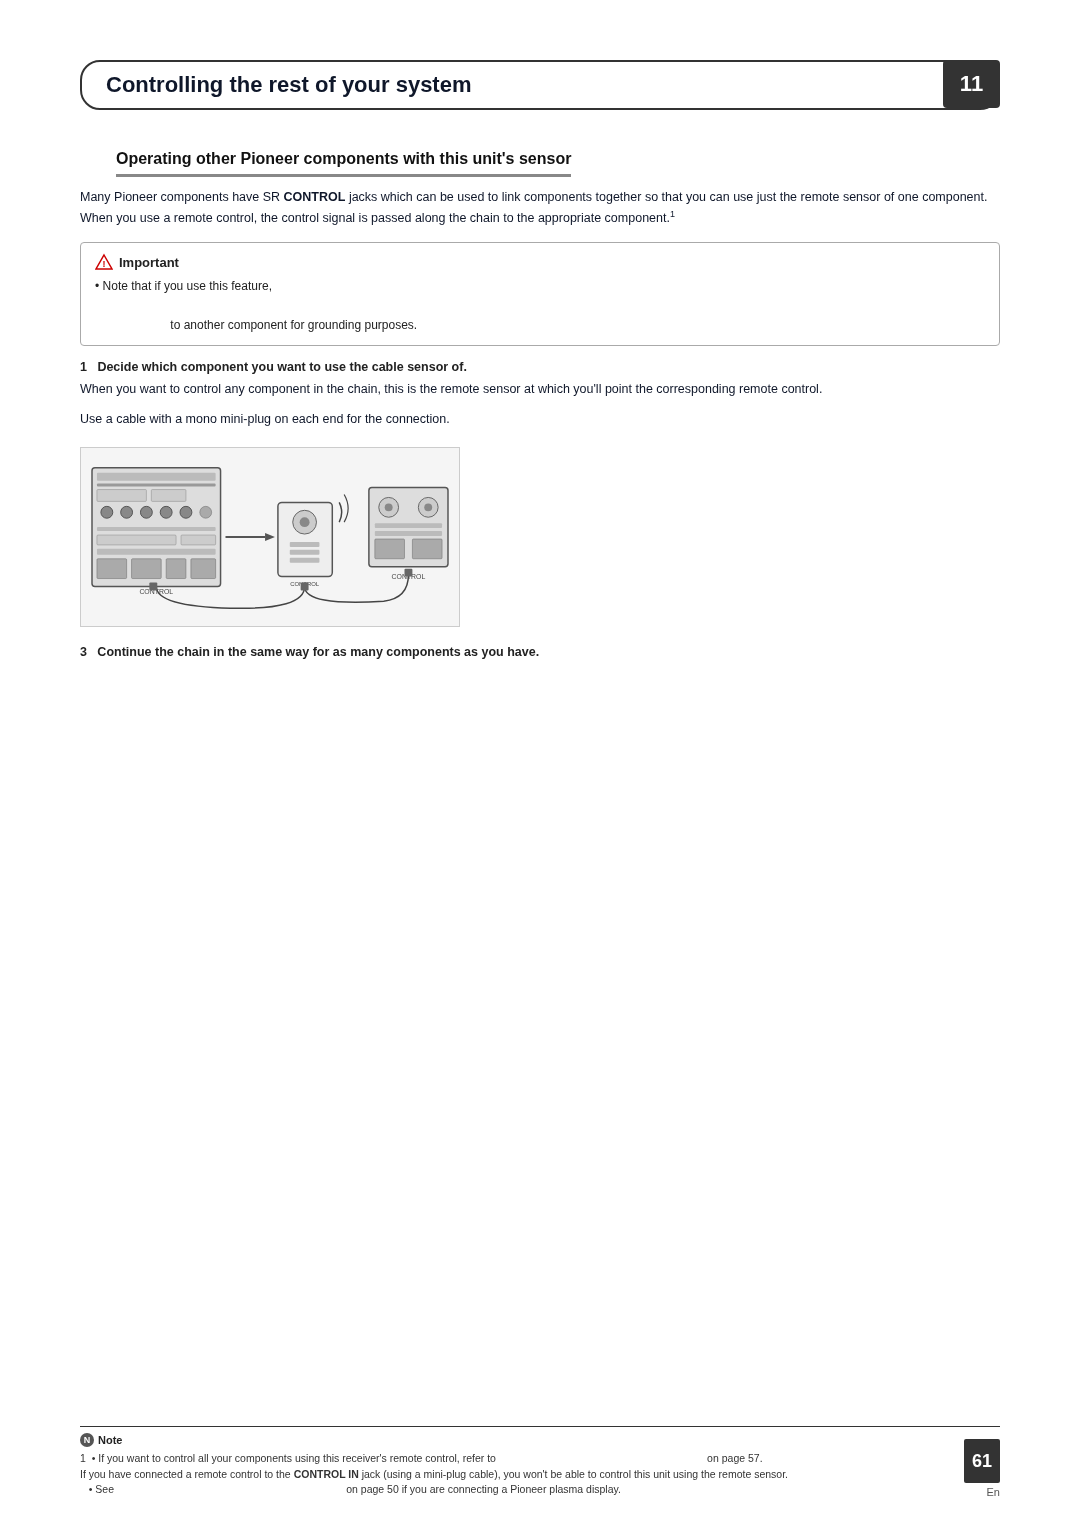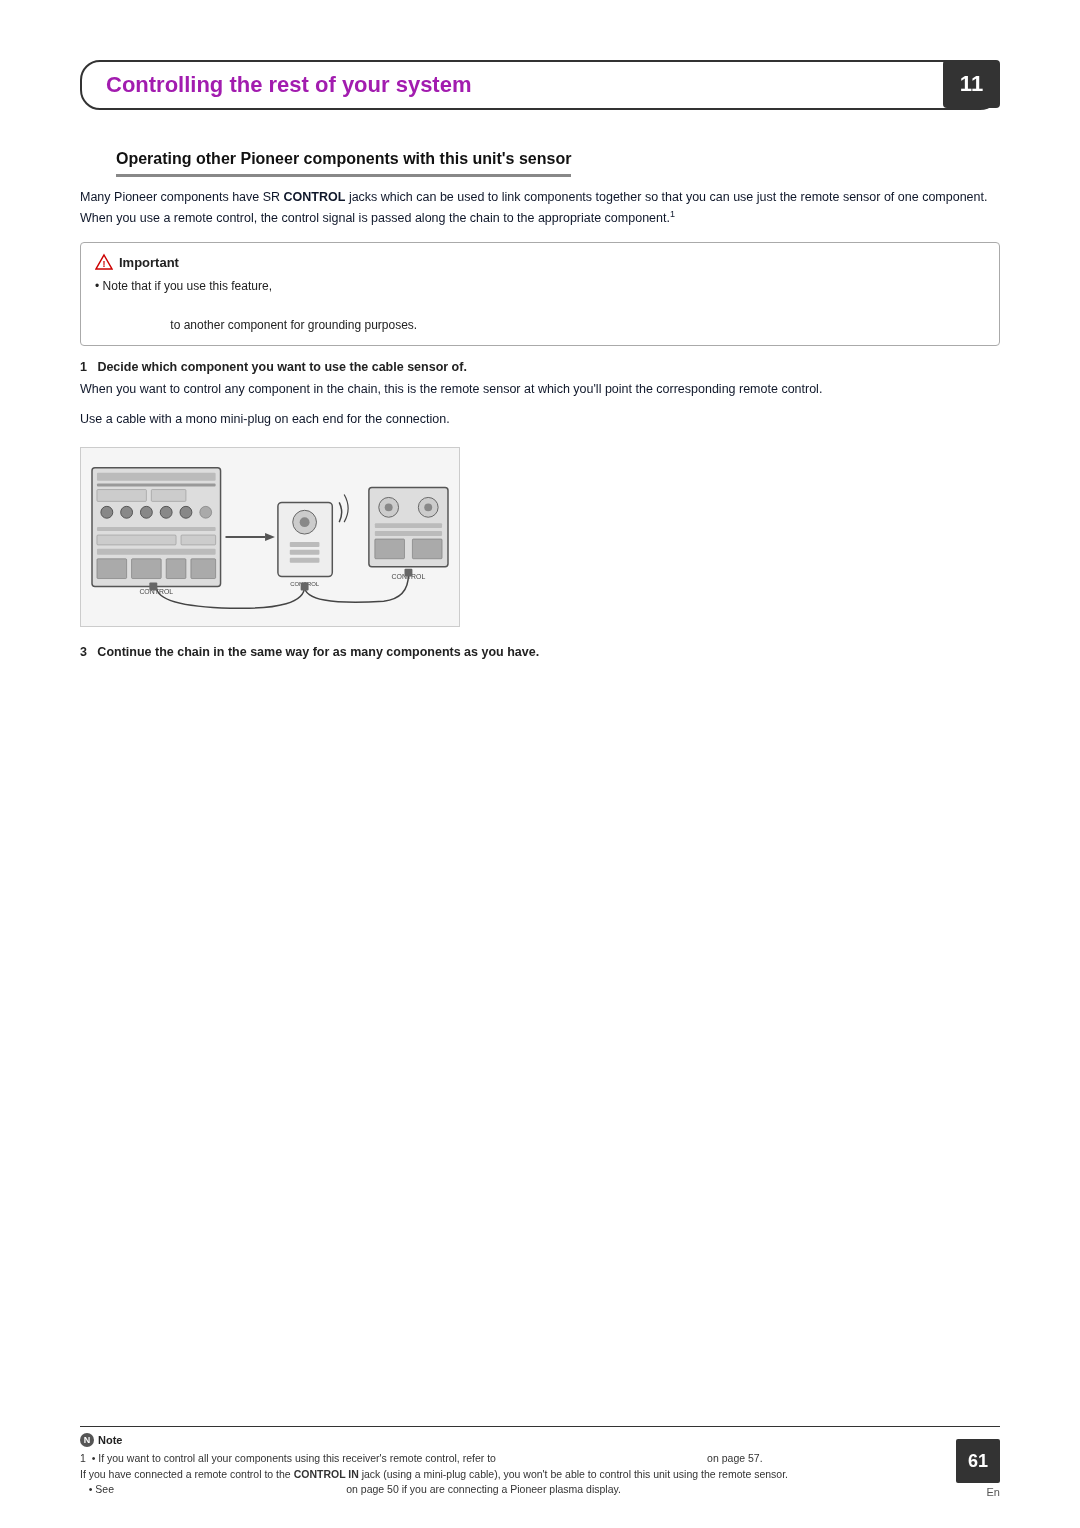--- a/index.html
+++ b/index.html
@@ -28,21 +28,21 @@
       border: 2px solid #333;
       border-radius: 20px;
       padding: 10px 24px;
       position: relative;
       background: #fff;
     }
 
     .chapter-title {
       font-size: 22px;
       font-weight: bold;
-      color: #a21caf;
+      color: #0f172a;
       flex: 1;
     }
 
     .chapter-number {
       width: 57px;
       height: 48px;
       background: #333;
       color: #fff;
       font-size: 22px;
       font-weight: bold;
@@ -182,21 +182,21 @@
       display: flex;
       flex-direction: column;
       align-items: flex-end;
     }
 
     .page-number-box {
       background: #333;
       color: #fff;
       font-size: 18px;
       font-weight: bold;
-      width: 44px;
+      width: 36px;
       height: 44px;
       display: flex;
       align-items: center;
       justify-content: center;
       border-radius: 2px;
       margin-bottom: 3px;
     }
 
     .page-lang {
       font-size: 11px;

